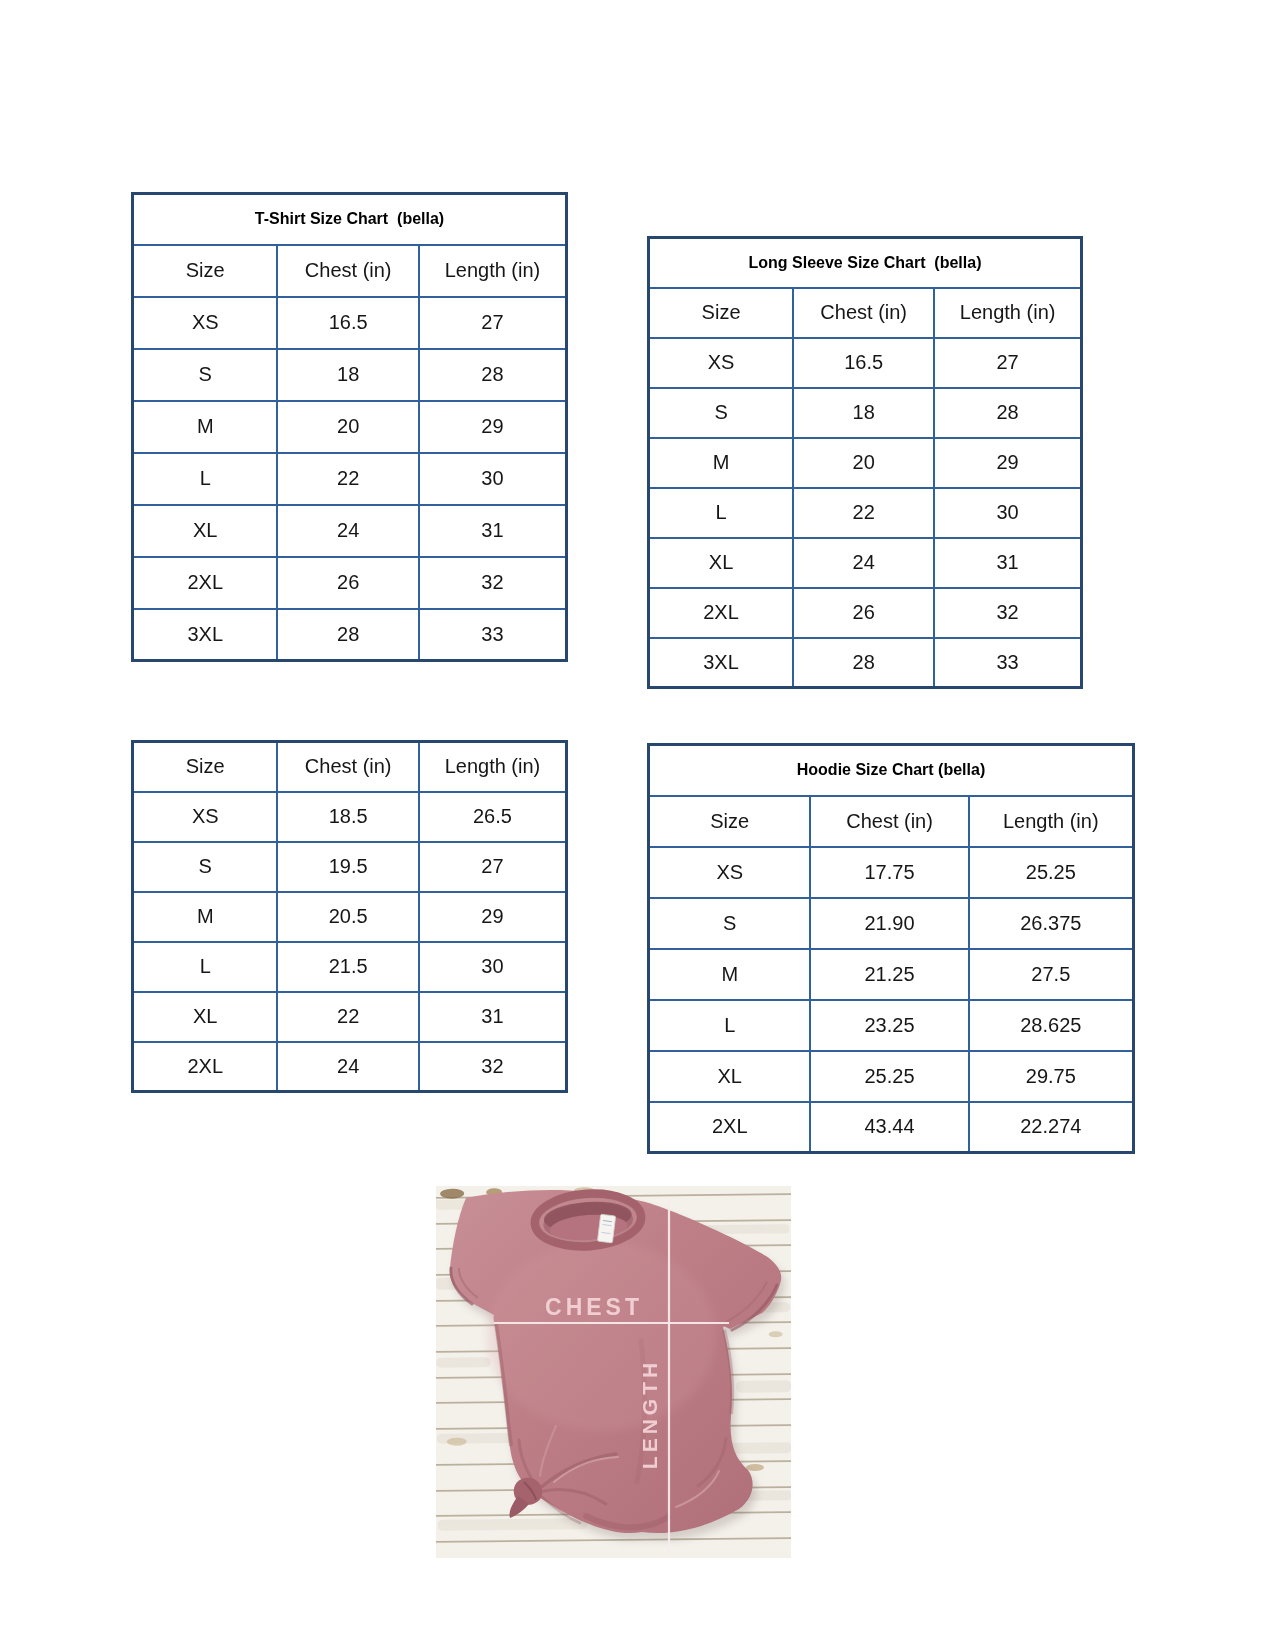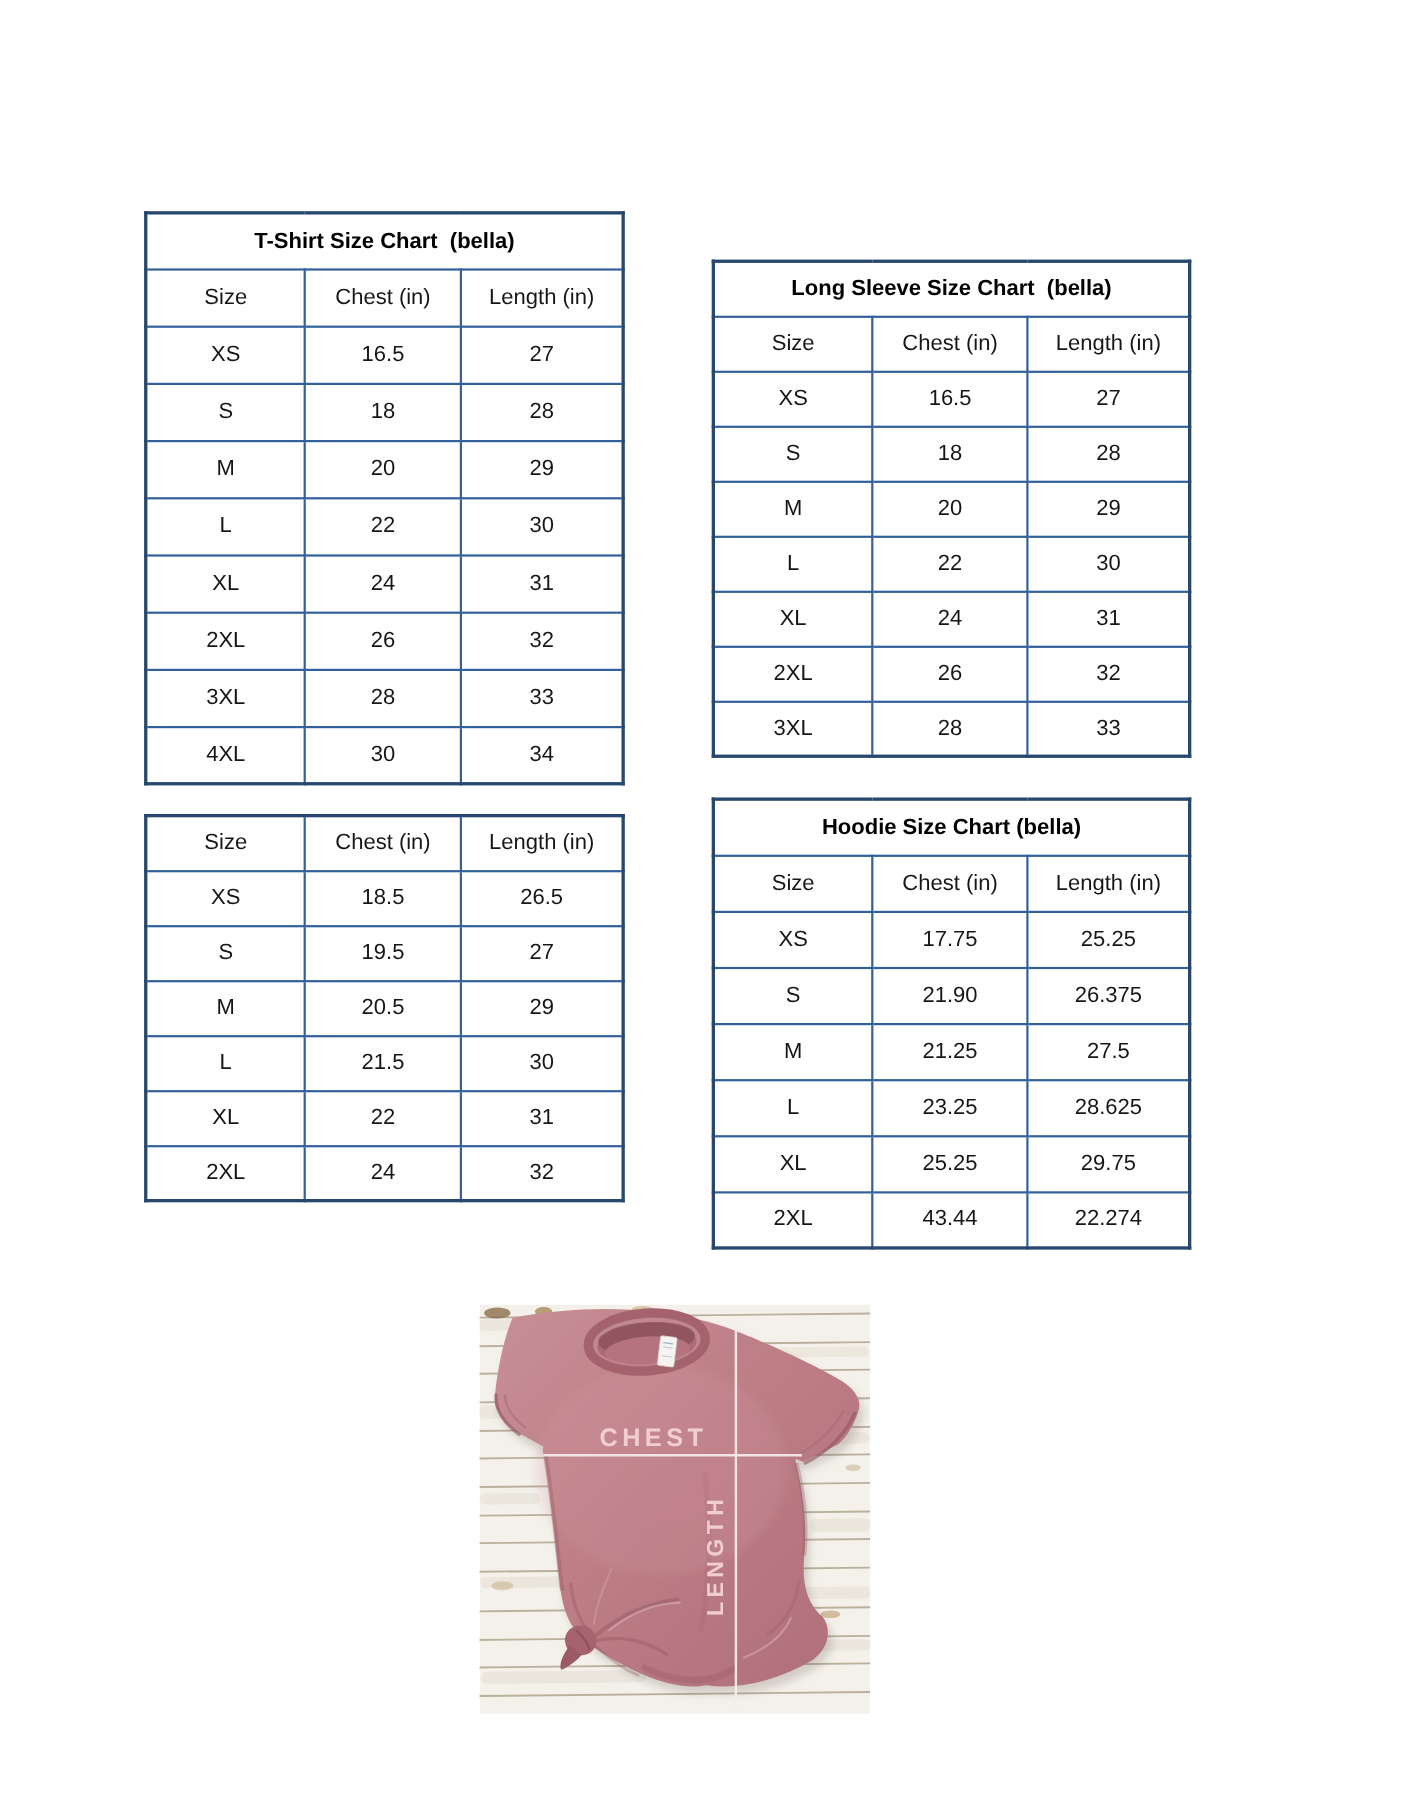--- a/index.html
+++ b/index.html
@@ -9,30 +9,30 @@
   }
   .size-table{
     position:absolute;border-collapse:collapse;table-layout:fixed;background:#fff;
     border:3px solid #27476e;
   }
   .size-table th,.size-table td{
     border:2px solid #31609a;text-align:center;vertical-align:middle;
     font-size:20px;color:#161616;font-weight:400;padding:0;
     font-family:"Liberation Sans",sans-serif;
   }
-  .size-table .title-cell{font-weight:700;font-size:20px;color:#000;white-space:pre-wrap;}
+  .size-table .title-cell{font-weight:700;font-size:16px;color:#000;white-space:pre-wrap;}
   
   #table-tshirt    {left:131px;top:192px;width:437px;}
   #table-tshirt tr {height:52px;}
   #table-tshirt tr.title-row{height:51px;}
   #table-longsleeve{left:647px;top:192px;width:436px;margin-top:44px;}
   #table-longsleeve tr{height:50px;}
   #table-sweatshirt{left:131px;top:740px;width:437px;}
   #table-sweatshirt tr{height:50px;}
-  #table-hoodie    {left:647px;top:725px;width:436px;}
+  #table-hoodie    {left:647px;top:743px;width:488px;}
   #table-hoodie tr {height:51px;}
   col.c1{width:33.4%;} col.c2{width:32.6%;} col.c3{width:34%;}
 
   .photo{
     position:absolute;left:435px;top:1185px;width:355px;height:372px;margin:1px;
     line-height:0;
   }
   .measure-label{
     font-family:"Liberation Sans",sans-serif;font-weight:700;
     letter-spacing:4px;
@@ -85,25 +85,20 @@
       </tr>
       <tr>
         <td>2XL</td>
         <td>26</td>
         <td>32</td>
       </tr>
       <tr>
         <td>3XL</td>
         <td>28</td>
         <td>33</td>
-      </tr>
-      <tr>
-        <td>4XL</td>
-        <td>30</td>
-        <td>34</td>
       </tr>
     </tbody>
 </table>
 
 <table class="size-table" id="table-longsleeve">
   <colgroup>
       <col class="c1">
       <col class="c2">
       <col class="c3">
     </colgroup>

